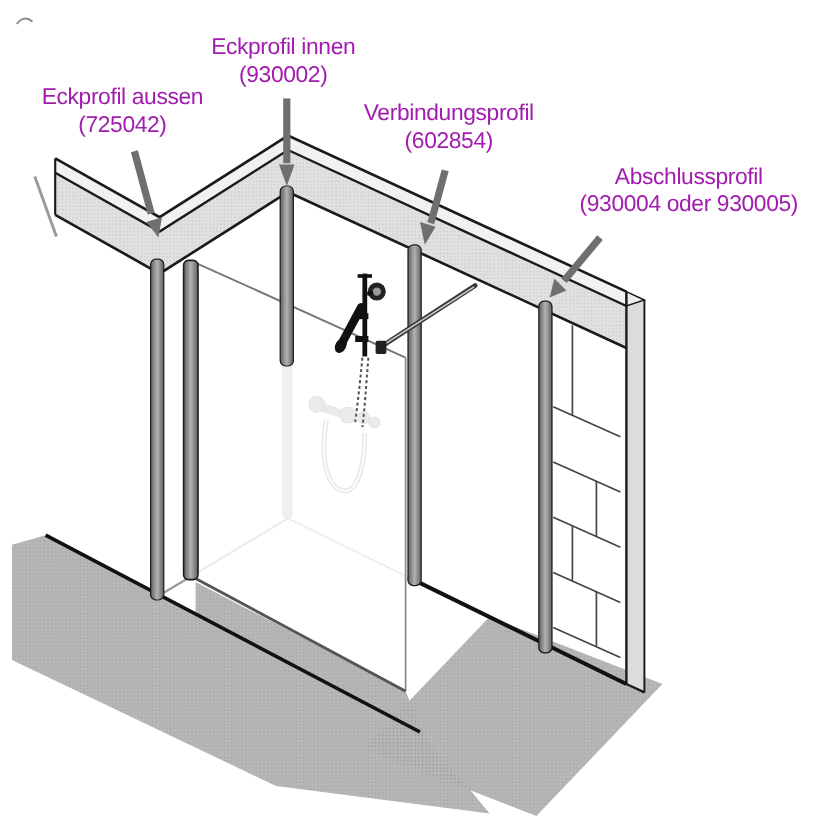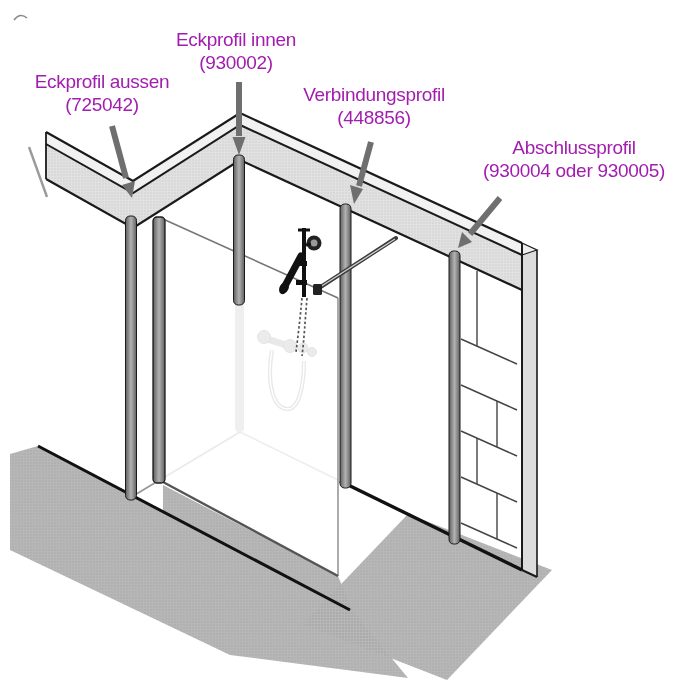--- a/index.html
+++ b/index.html
@@ -155,21 +155,21 @@
     <div>(725042)</div>
   </div>
 
   <div class="label" style="left:236px; top:28px">
     <div>Eckprofil innen</div>
     <div>(930002)</div>
   </div>
 
   <div class="label" style="left:374px; top:83px">
     <div>Verbindungsprofil</div>
-    <div>(448856)</div>
+    <div>(602854)</div>
   </div>
 
   <div class="label" style="left:574px; top:136px">
     <div>Abschlussprofil</div>
     <div>(930004 oder 930005)</div>
   </div>
 
 </div>
 
 </body></html>

